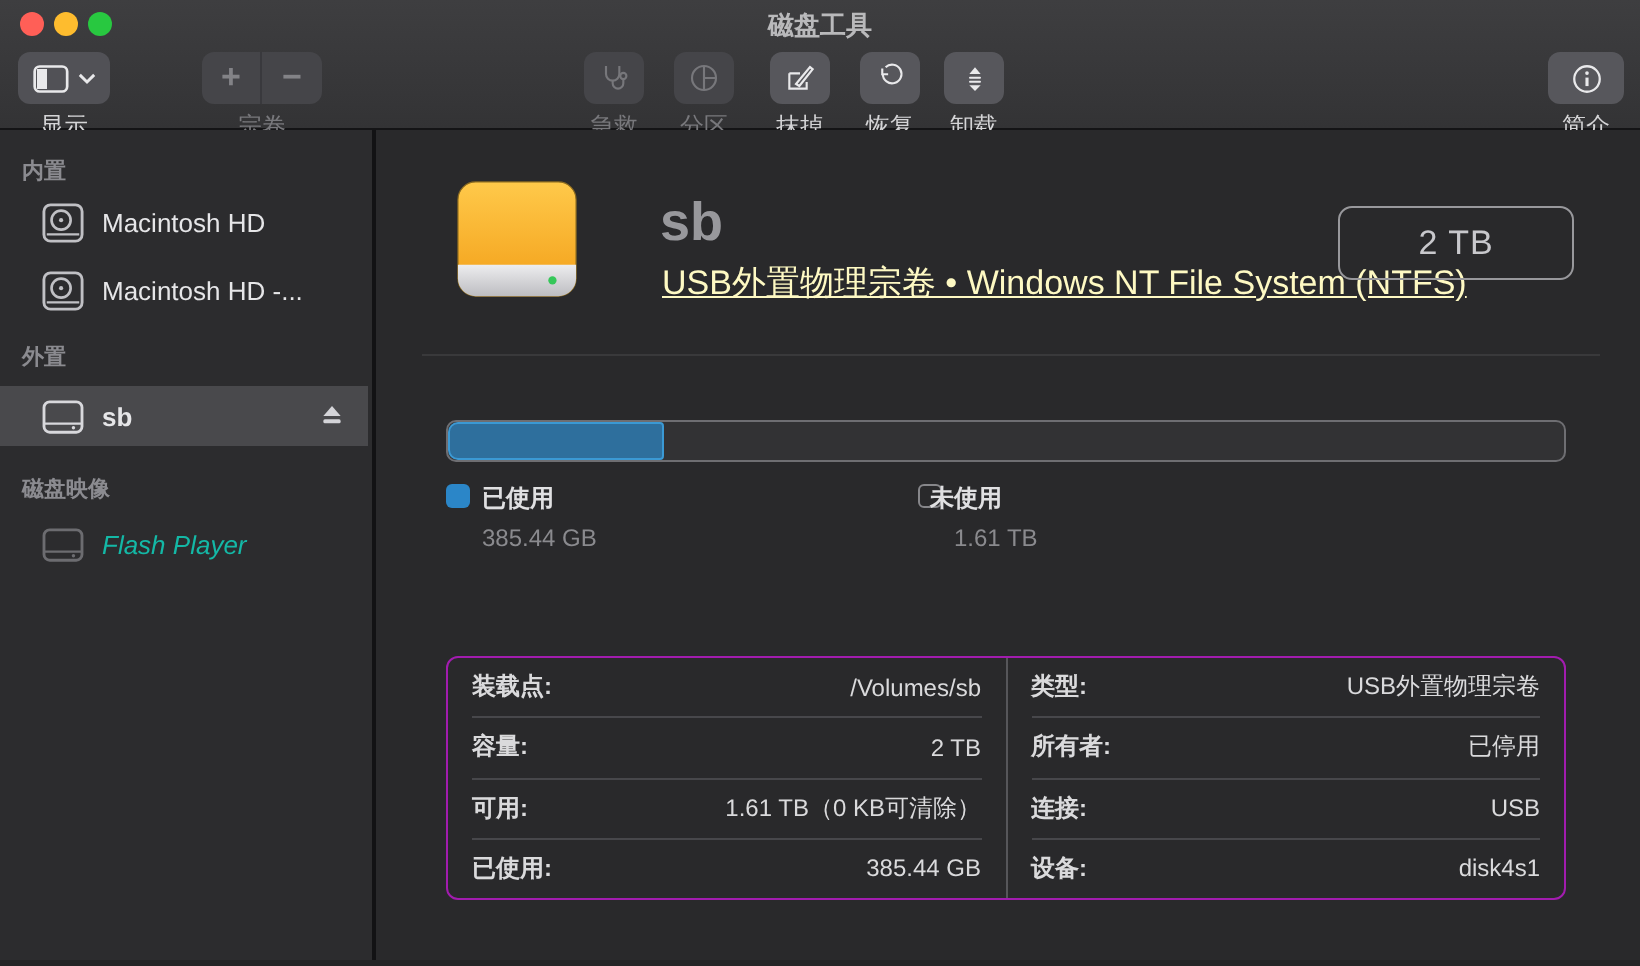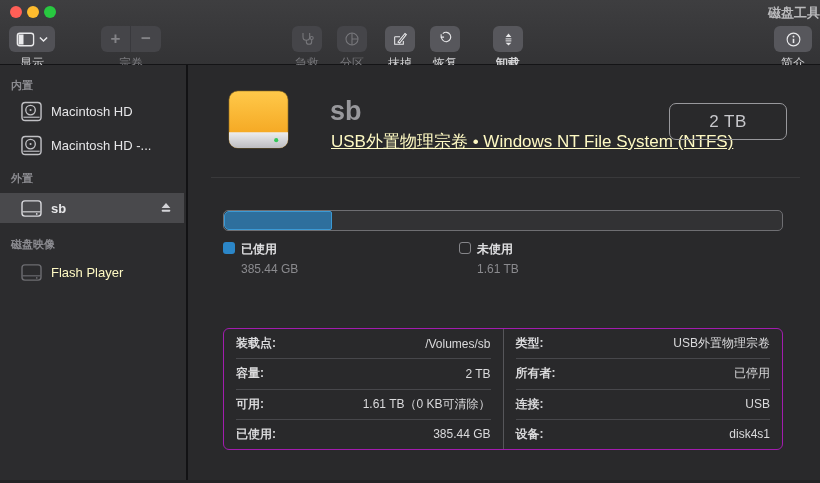--- a/index.html
+++ b/index.html
@@ -6,21 +6,21 @@
   html,body { background:#111; }
   .window {
     position:relative; width:820px; height:483px; overflow:hidden;
     font-family:"Liberation Sans", sans-serif;
     background:#29292b; color:#d9d9db;
     -webkit-font-smoothing:antialiased;
   }
   
   .chrome { position:absolute; left:0; top:0; right:0; height:65px;
     background:linear-gradient(#3e3e40,#333335); border-bottom:1px solid #141416; }
-  .win-title { position:absolute; left:0; right:0; top:4px; text-align:right;
+  .win-title { position:absolute; left:0; right:0; top:4px; text-align:center;
     font-size:13px; font-weight:bold; color:#b9b9bb; }
   .light { position:absolute; top:6px; width:12px; height:12px; border-radius:50%; }
   .light.red   { left:10px; background:#ff5f57; }
   .light.yellow{ left:27px; background:#febc2e; }
   .light.green { left:44px; background:#28c840; }
 
   .tb-group { position:absolute; top:26px; text-align:center; }
   .tb-label { margin-top:3px; font-size:12px; color:#d4d4d6; }
   .tb-label.dim { color:#78787c; }
   .tb-btn { height:26px; border-radius:6px; background:#57575c;
@@ -36,21 +36,21 @@
   .seg > div:first-child { border-right:1px solid #39393d; }
 
   
   .sidebar { position:absolute; left:0; top:65px; bottom:0; width:188px;
     background:#2c2c2e; border-right:2px solid #121214; }
   .side-header { position:absolute; left:11px; font-size:11px; font-weight:bold; color:#8b8b90; }
   .side-row { position:absolute; left:0; right:2px; height:30px; display:flex; align-items:center; }
   .side-row .ic { margin-left:20px; width:24px; display:flex; }
   .side-row .lbl { margin-left:7px; font-size:13px; color:#e6e6e8; white-space:nowrap; }
   .side-row.selected { background:#49494c; }
-  .side-row .lbl.dim { color:#fef9c3; }
+  .side-row .lbl.dim { color:#14b8a6;font-style:italic; }
   .eject { position:absolute; right:10px; top:7px; width:16px; height:16px; }
 
   
   .main { position:absolute; left:190px; top:65px; right:0; bottom:0; background:#29292b; }
   .abs { position:absolute; }
   .vol-title { font-size:27px; font-weight:bold; color:#98989c; }
   .vol-sub { font-size:17px; color:#fef9c3;text-decoration:underline; }
   .cap-badge { width:118px; height:37px; border:1.5px solid #98989c; border-radius:7px;
     display:flex; align-items:center; justify-content:center;
     font-size:17px; color:#c8c8cc; letter-spacing:.5px; }
@@ -144,21 +144,21 @@
     <div class="tb-group" style="left:415px; width:60px;">
       <div class="tb-btn" style="width:30px;">
         <svg width="16" height="16" viewBox="0 0 24 24">
           <path d="M6.2 4.8v4.4h4.4" class="glyph-on"></path>
           <path d="M6.6 9a7 7 0 1 0 2.1-5" class="glyph-on"></path>
         </svg>
       </div>
       <div class="tb-label">恢复</div>
     </div>
 
-    <div class="tb-group" style="left:478px; width:60px;font-weight:bold;">
+    <div class="tb-group" style="left:457px; width:60px;">
       <div class="tb-btn" style="width:30px;">
         <svg width="15" height="17" viewBox="0 0 24 26">
           <path d="M12 3.5 16.5 9h-9z" class="fill-on"></path>
           <path d="M8 12h8M8 15.2h8" class="glyph-on" stroke-linecap="round"></path>
           <path d="M12 22.5 7.5 18h9z" class="fill-on"></path>
         </svg>
       </div>
       <div class="tb-label">卸载</div>
     </div>
 
@@ -262,21 +262,21 @@
 
     <div class="abs bar" style="left:33px; top:145px;">
       <div class="bar-used" style="width: 19.3%; background: rgb(46, 111, 157); border-color: rgb(59, 153, 212);"></div>
     </div>
 
     <div class="abs legend-swatch" style="left: 33px; top: 177px; background: rgb(43, 134, 200);"></div>
     <div class="abs legend-label" style="left:51px; top:176px;">已使用</div>
     <div class="abs legend-value" style="left:51px; top:197px;">385.44 GB</div>
 
     <div class="abs legend-swatch empty" style="left:269px; top:177px;"></div>
-    <div class="abs legend-label" style="left:287px; top:176px;">未使用</div>
+    <div class="abs legend-label" style="left:275px; top:176px;">未使用</div>
     <div class="abs legend-value" style="left:287px; top:197px;">1.61 TB</div>
 
     <div class="details" style="left:33px; top:263px;">
       <div class="dcol">
         <div class="drow">
           <span class="k">装载点:</span>
           <span class="v">/Volumes/sb</span>
         </div>
         <div class="drow">
           <span class="k">容量:</span>

